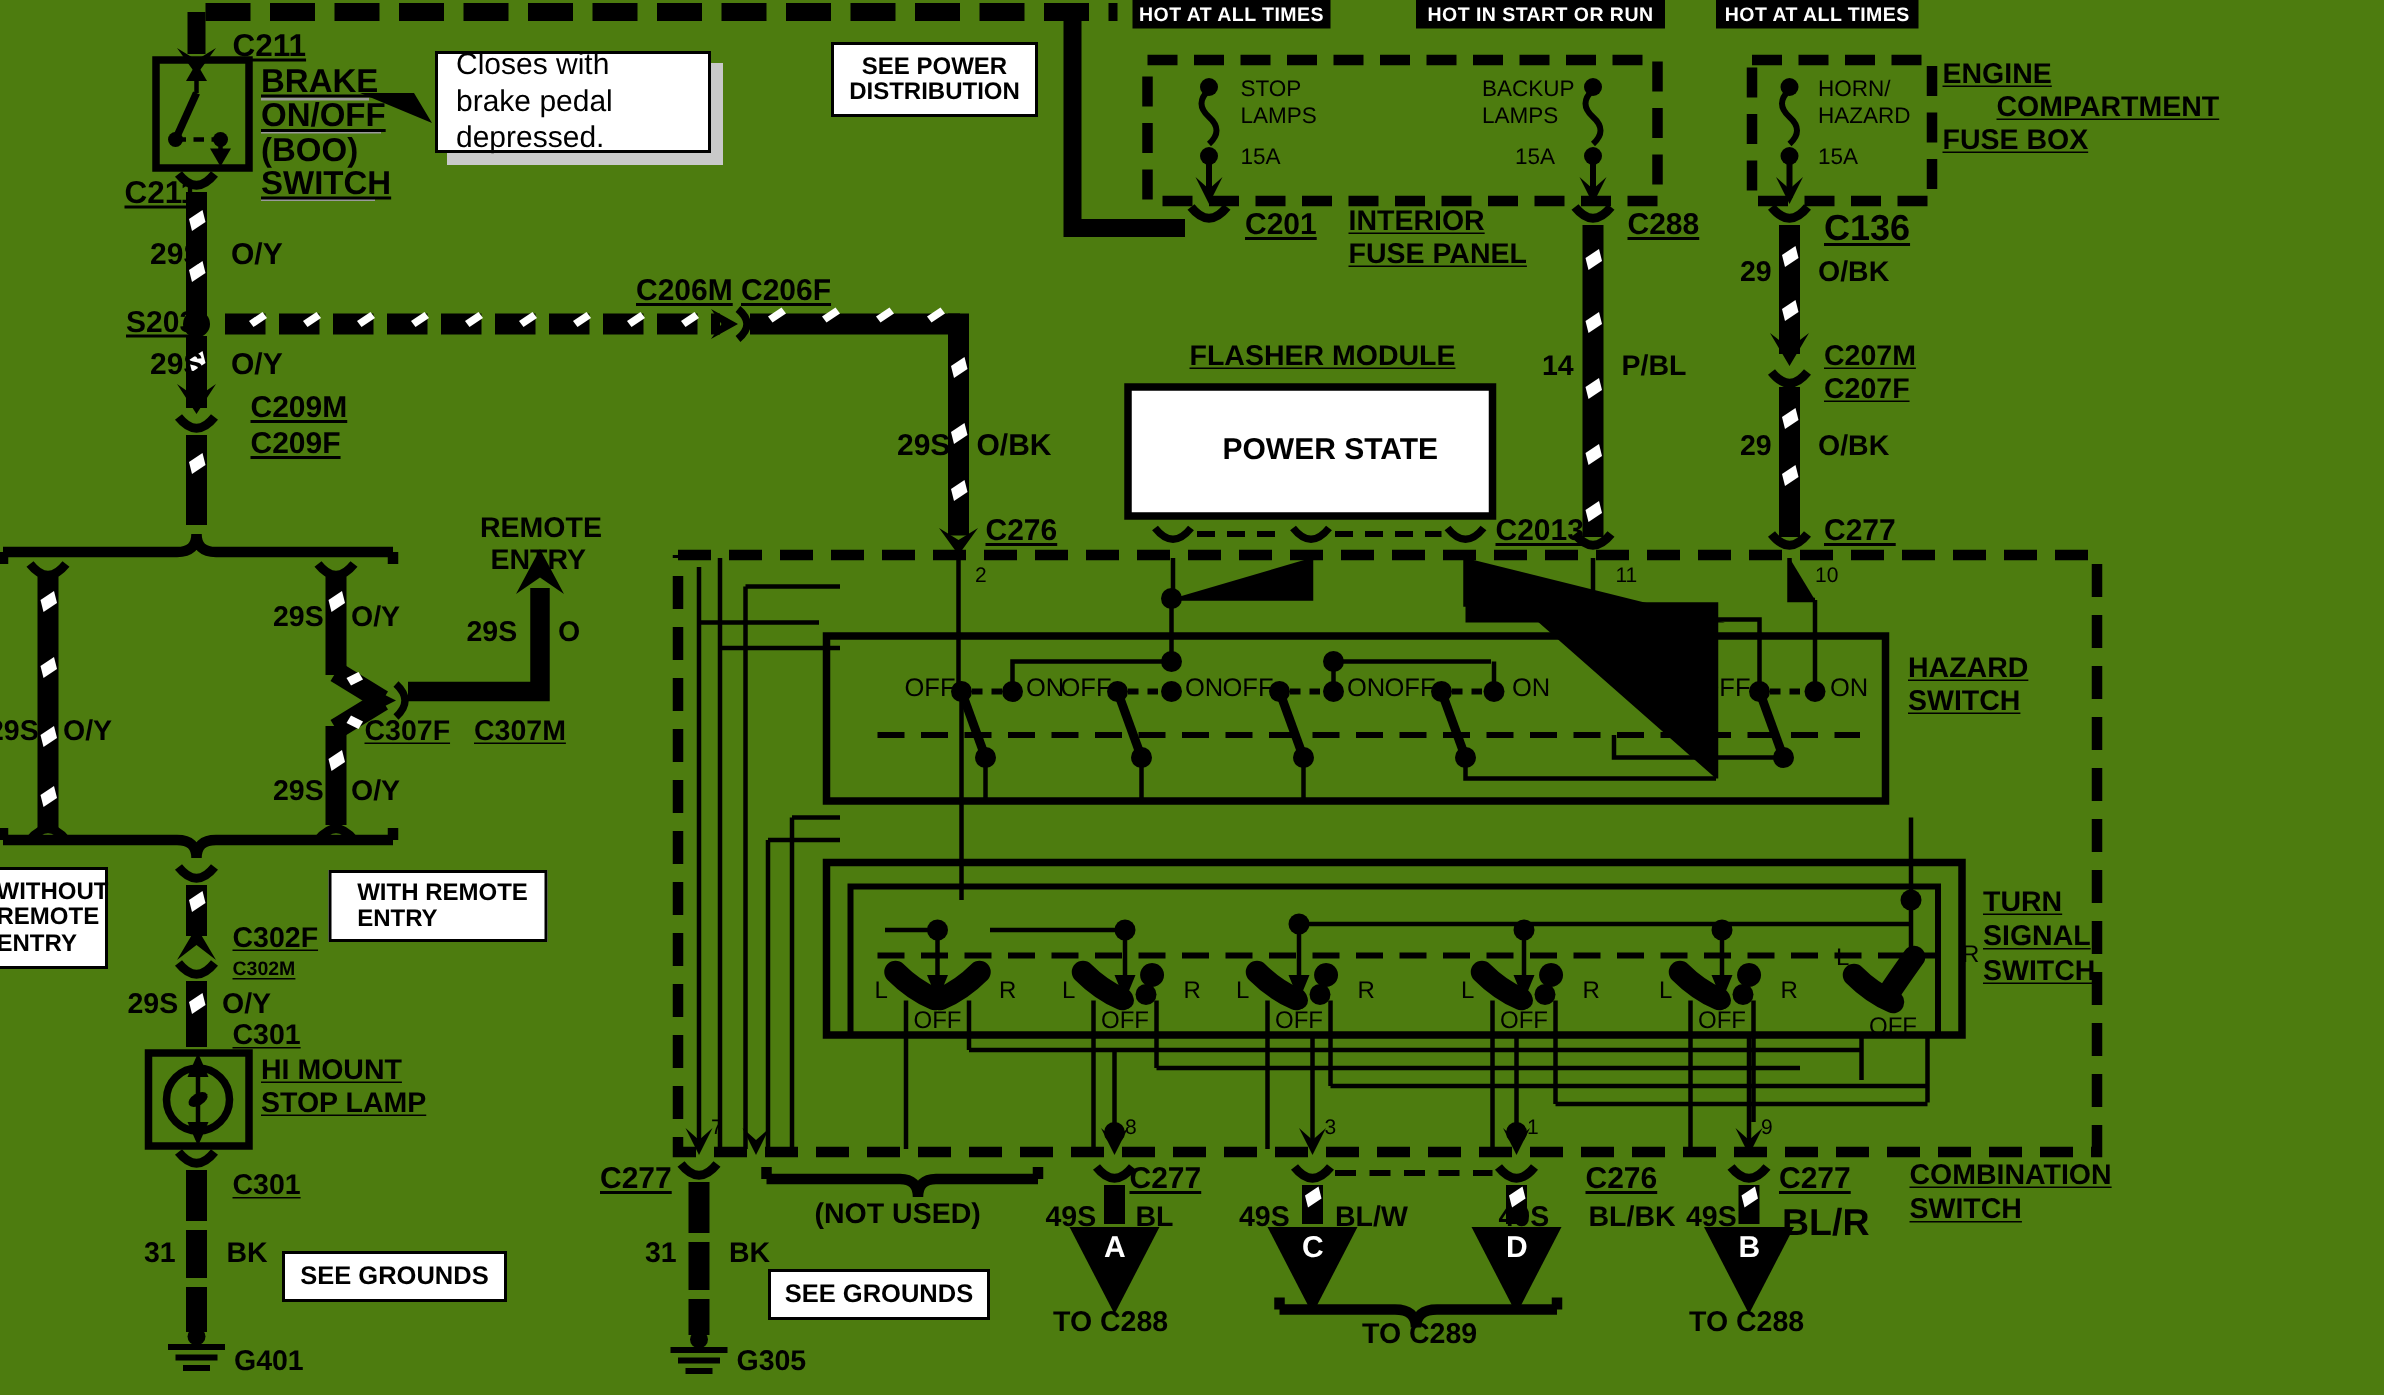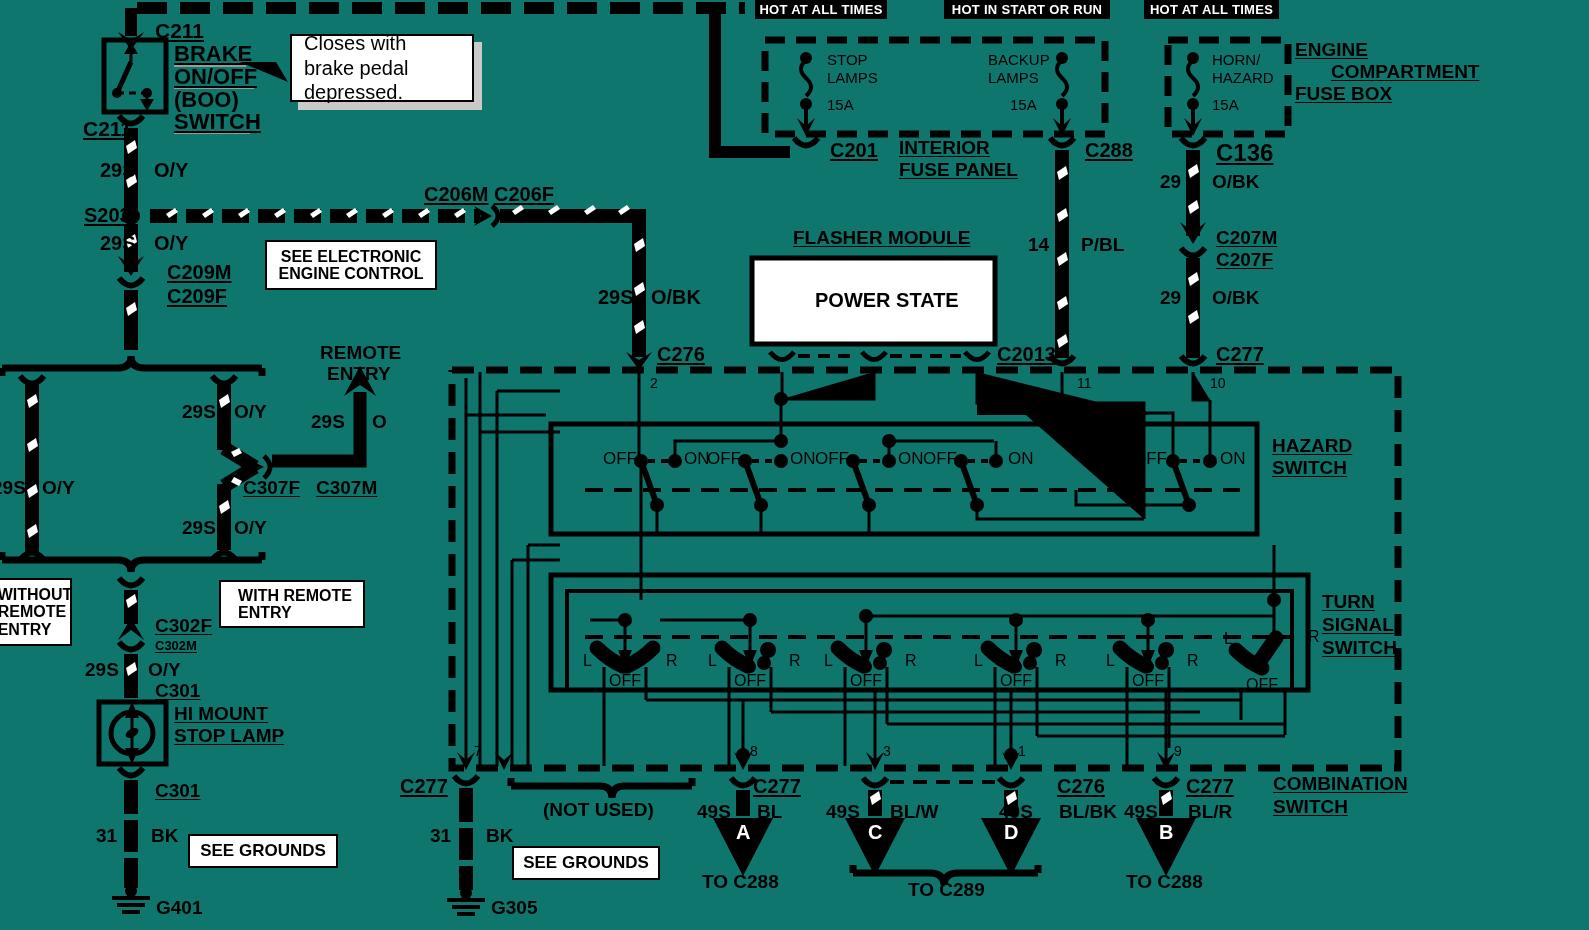--- a/index.html
+++ b/index.html
@@ -1,17 +1,17 @@
 <!DOCTYPE html>
 <html><head>
 <meta charset="utf-8">
 <style>
   html,body{margin:0;padding:0;background:#fff;}
   body{font-family:"Liberation Sans",sans-serif;}
-  #stage{position:relative;width:1589px;height:930px;background:#0f766e;overflow:hidden;}
+  #stage{position:relative;width:1589px;height:930px;background:#4d7c0f;overflow:hidden;}
   #stage svg{position:absolute;left:0;top:0;}
   .lbl{position:absolute;font-family:"Liberation Sans",sans-serif;font-weight:bold;color:#000;white-space:pre;line-height:1.08;}
   .lbl.u{text-decoration:underline;text-underline-offset:2px;}
   .lbl.n{font-weight:normal;}
   .box{position:absolute;border:2px solid #000;background:#fff;box-sizing:border-box;display:flex;align-items:center;justify-content:center;text-align:center;}
   .box .lbl{position:static;}
   .hotbar{position:absolute;background:#000;color:#fff;font-weight:bold;display:flex;align-items:center;justify-content:center;letter-spacing:.3px;}
   .callout{position:absolute;border:2px solid #000;background:#fff;box-sizing:border-box;
            display:flex;align-items:center;justify-content:center;}
   .callout span{font-weight:normal;font-size:20px;line-height:1.22;text-align:left;color:#000;}
@@ -483,24 +483,24 @@
   <div class="lbl" style="left:154px;top:233px;font-size:20px;">O/Y</div>
   <div class="lbl u" style="left:167px;top:262px;font-size:20px;">C209M</div>
   <div class="lbl u" style="left:167px;top:286px;font-size:20px;">C209F</div>
 
   <div class="lbl u" style="left:424px;top:184px;font-size:20px;">C206M</div>
   <div class="lbl u" style="left:494px;top:184px;font-size:20px;">C206F</div>
   <div class="lbl" style="left:598px;top:287px;font-size:20px;">29S</div>
   <div class="lbl" style="left:651px;top:287px;font-size:20px;">O/BK</div>
   <div class="lbl u" style="left:657px;top:344px;font-size:20px;">C276</div>
 
-  <div class="box" style="left:265px;top:240px;width:172px;height:50px;">
+  <div class="box" style="left:554px;top:28px;width:138px;height:50px;">
     <div style="font-size:16px;">
-      <div class="lbl">SEE ELECTRONIC</div>
-      <div class="lbl">ENGINE CONTROL</div>
+      <div class="lbl">SEE POWER</div>
+      <div class="lbl">DISTRIBUTION</div>
     </div>
   </div>
   <div class="box" style="left:-8px;top:578px;width:80px;height:68px;">
     <div style="font-size:16px;text-align:left;padding-left:6px;">
       <div class="lbl">WITHOUT</div>
       <div class="lbl">REMOTE</div>
       <div class="lbl">ENTRY</div>
     </div>
   </div>
   <div class="box" style="left:219px;top:580px;width:146px;height:48px;">
@@ -647,17 +647,17 @@
   <div class="lbl" style="left:868px;top:822px;font-size:20px;color:#fff;">C</div>
   <div class="lbl" style="left:908px;top:880px;font-size:19px;">TO C289</div>
 
   <div class="lbl u" style="left:1057px;top:776px;font-size:20px;">C276</div>
   <div class="lbl" style="left:999px;top:802px;font-size:19px;">49S</div>
   <div class="lbl" style="left:1059px;top:802px;font-size:19px;">BL/BK</div>
   <div class="lbl" style="left:1004px;top:822px;font-size:20px;color:#fff;">D</div>
 
   <div class="lbl u" style="left:1186px;top:776px;font-size:20px;">C277</div>
   <div class="lbl" style="left:1124px;top:802px;font-size:19px;">49S</div>
-  <div class="lbl" style="left:1188px;top:802px;font-size:19px;">BL/R</div>
+  <div class="lbl" style="left:1188px;top:802px;font-size:25px;">BL/R</div>
   <div class="lbl" style="left:1159px;top:822px;font-size:20px;color:#fff;">B</div>
   <div class="lbl" style="left:1126px;top:872px;font-size:19px;">TO C288</div>
 
 </div>
 
 </body></html>

